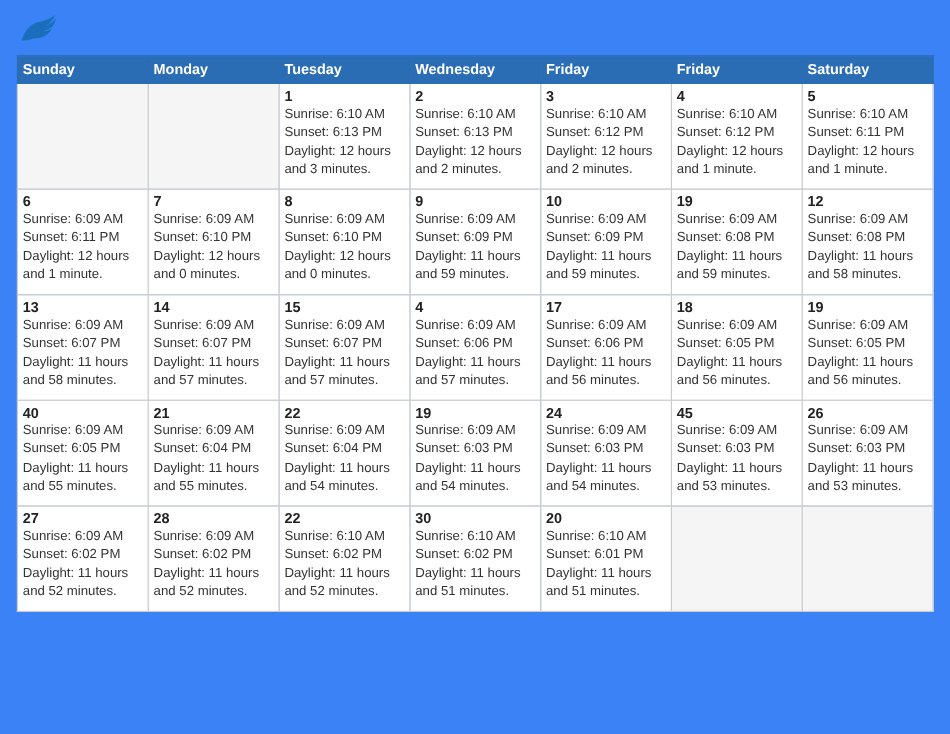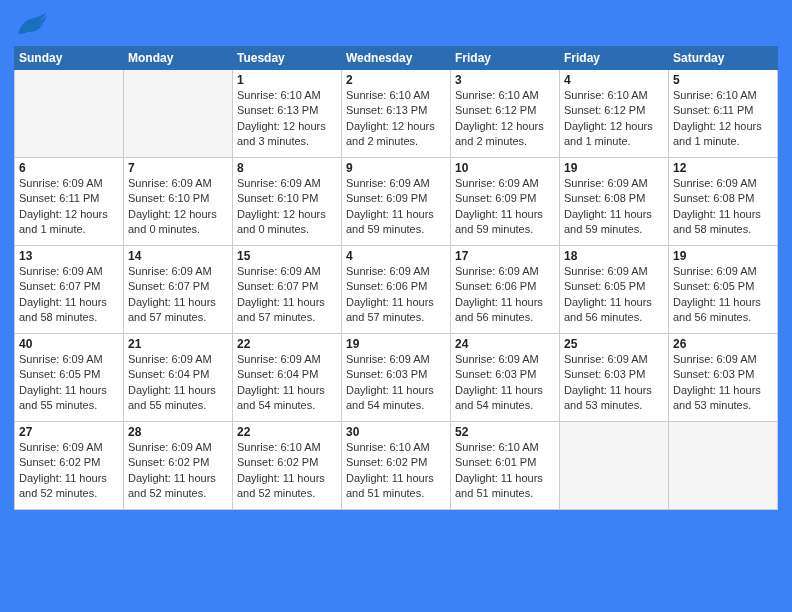--- a/index.html
+++ b/index.html
@@ -295,21 +295,21 @@
 and 54 minutes.</div>
           </td>
           <td>
             <span class="day-num">24</span>
             <div class="day-info" style="white-space: pre-line;">Sunrise: 6:09 AM
 Sunset: 6:03 PM
 Daylight: 11 hours
 and 54 minutes.</div>
           </td>
           <td>
-            <span class="day-num">25</span>
+            <span class="day-num">45</span>
             <div class="day-info" style="white-space: pre-line;">Sunrise: 6:09 AM
 Sunset: 6:03 PM
 Daylight: 11 hours
 and 53 minutes.</div>
           </td>
           <td>
             <span class="day-num">26</span>
             <div class="day-info" style="white-space: pre-line;">Sunrise: 6:09 AM
 Sunset: 6:03 PM
 Daylight: 11 hours
@@ -339,21 +339,21 @@
 and 52 minutes.</div>
           </td>
           <td>
             <span class="day-num">30</span>
             <div class="day-info" style="white-space: pre-line;">Sunrise: 6:10 AM
 Sunset: 6:02 PM
 Daylight: 11 hours
 and 51 minutes.</div>
           </td>
           <td>
-            <span class="day-num">52</span>
+            <span class="day-num">20</span>
             <div class="day-info" style="white-space: pre-line;">Sunrise: 6:10 AM
 Sunset: 6:01 PM
 Daylight: 11 hours
 and 51 minutes.</div>
           </td>
           <td class="empty"></td>
           <td class="empty"></td>
         </tr>
       </tbody>
   </table>

